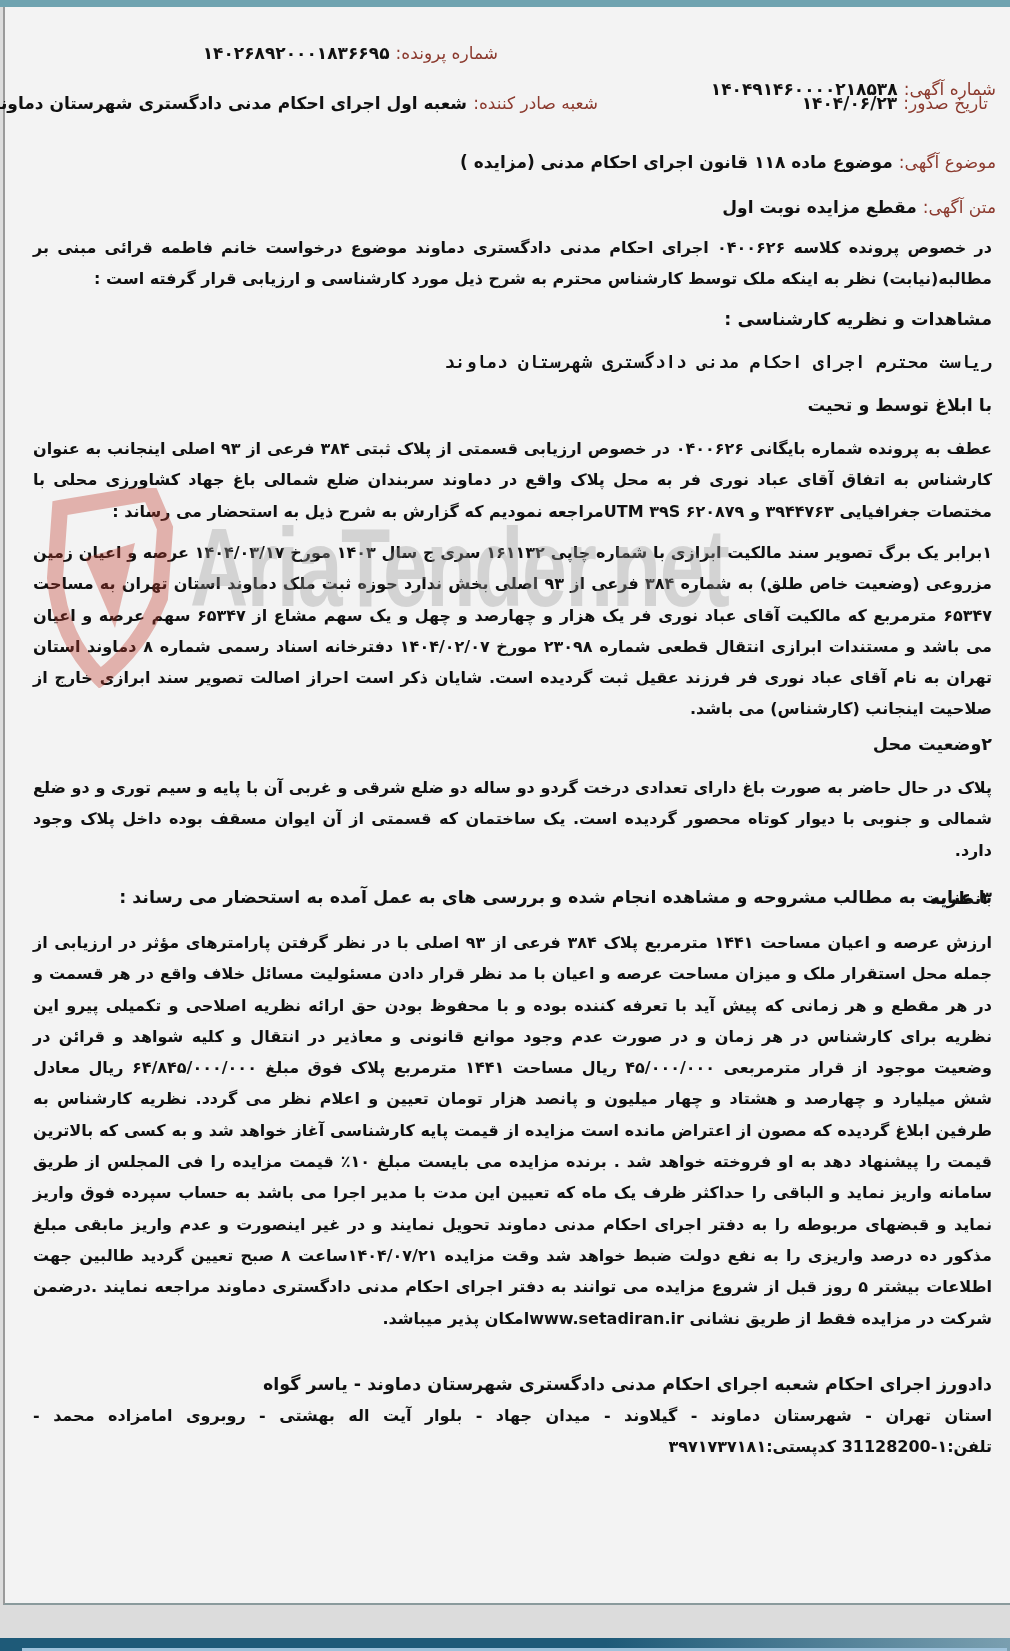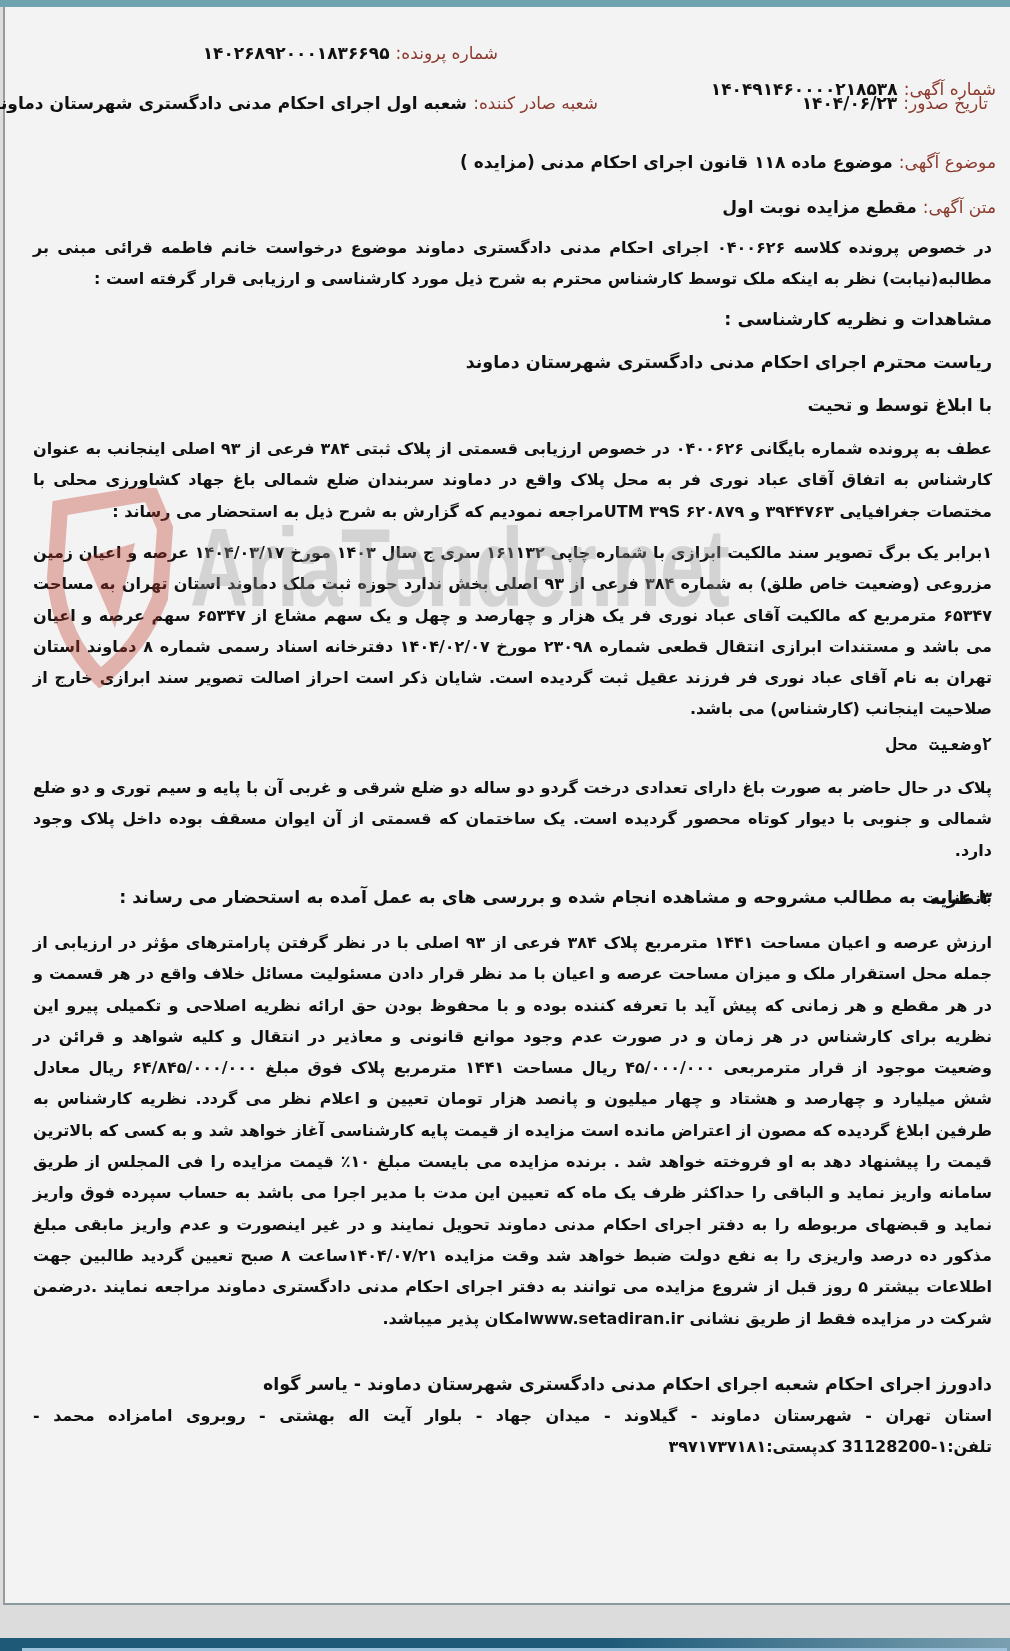--- a/index.html
+++ b/index.html
@@ -89,28 +89,28 @@
     </div>
 
     <div class="meta-row" style="right:14px; top:190px;">
       <span class="meta-label">متن آگهی:</span>
       <span class="meta-value">مقطع مزایده نوبت اول</span>
     </div>
 
     <div class="para" style="top:225px;">در خصوص پرونده کلاسه ۰۴۰۰۶۲۶ اجرای احکام مدنی دادگستری دماوند موضوع درخواست خانم  فاطمه قرائی مبنی بر مطالبه(نیابت) نظر به اینکه ملک توسط کارشناس محترم به شرح ذیل مورد کارشناسی و ارزیابی قرار گرفته است :</div>
 
     <div class="single" style="top:302px;">مشاهدات و نظریه کارشناسی :</div>
-    <div class="single" style="top:345px;">ریاست محترم اجرای احکام مدنی دادگستری شهرستان دماوند</div>
+    <div class="single" style="top:345px;font-family:Liberation Mono, monospace;">ریاست محترم اجرای احکام مدنی دادگستری شهرستان دماوند</div>
     <div class="single" style="top:388px;">با ابلاغ توسط و تحیت</div>
 
     <div class="para" style="top:426px;">عطف به پرونده شماره بایگانی ۰۴۰۰۶۲۶ در خصوص ارزیابی قسمتی از پلاک ثبتی ۳۸۴ فرعی از ۹۳ اصلی اینجانب به عنوان کارشناس به اتفاق آقای عباد نوری فر به محل پلاک واقع در دماوند  سربندان  ضلع شمالی باغ جهاد کشاورزی  محلی با مختصات جغرافیایی ۳۹۴۴۷۶۳ و ۶۲۰۸۷۹  UTM ۳۹Sمراجعه نمودیم که گزارش به شرح ذیل به استحضار می رساند :</div>
 
     <div class="para" style="top:530px;">۱برابر یک برگ تصویر سند مالکیت ابرازی با شماره چاپی ۱۶۱۱۳۲ سری ج سال ۱۴۰۳ مورخ ۱۴۰۴/۰۳/۱۷ عرصه و اعیان زمین مزروعی (وضعیت خاص طلق) به شماره ۳۸۴ فرعی از ۹۳ اصلی بخش ندارد حوزه ثبت ملک دماوند استان تهران به مساحت ۶۵۳۴۷ مترمربع که مالکیت آقای عباد نوری فر یک هزار و چهارصد و چهل و یک سهم مشاع از ۶۵۳۴۷ سهم عرصه و اعیان می باشد و مستندات ابرازی انتقال قطعی شماره ۲۳۰۹۸ مورخ ۱۴۰۴/۰۲/۰۷ دفترخانه اسناد رسمی شماره ۸ دماوند استان تهران به نام آقای عباد نوری فر فرزند عقیل ثبت گردیده است. شایان ذکر است احراز اصالت تصویر سند ابرازی خارج از صلاحیت اینجانب (کارشناس) می باشد.</div>
 
-    <div class="single" style="top:727px;font-family:Liberation Mono, monospace;">۲وضعیت محل</div>
+    <div class="single" style="top:727px;">۲وضعیت محل</div>
     <div class="para" style="top:765px;">پلاک در حال حاضر به صورت باغ دارای تعدادی درخت گردو دو ساله دو ضلع شرقی و غربی آن با پایه و سیم توری و دو ضلع شمالی و جنوبی با دیوار کوتاه محصور گردیده است. یک ساختمان که قسمتی از آن ایوان مسقف بوده داخل پلاک وجود دارد.</div>
 
     <div class="single" style="top:881px;">۳نظریه</div>
     <div class="single" style="top:880px;">با عنایت به مطالب مشروحه و مشاهده انجام شده و بررسی های به عمل آمده به استحضار می رساند :</div>
     <div class="para" style="top:920px;">ارزش عرصه و اعیان مساحت ۱۴۴۱ مترمربع پلاک ۳۸۴ فرعی از ۹۳ اصلی با در نظر گرفتن پارامترهای مؤثر در ارزیابی از جمله محل استقرار ملک و میزان مساحت عرصه و اعیان با مد نظر قرار دادن مسئولیت مسائل خلاف واقع در هر قسمت و در هر مقطع و هر زمانی که پیش آید با تعرفه کننده بوده و با محفوظ بودن حق ارائه نظریه اصلاحی و تکمیلی پیرو این نظریه برای کارشناس در هر زمان و در صورت عدم وجود موانع قانونی و معاذیر در انتقال و کلیه شواهد و قرائن در وضعیت موجود از قرار مترمربعی ۴۵/۰۰۰/۰۰۰ ریال مساحت ۱۴۴۱ مترمربع پلاک فوق مبلغ ۶۴/۸۴۵/۰۰۰/۰۰۰ ریال معادل شش میلیارد و چهارصد و هشتاد و چهار میلیون و پانصد هزار تومان تعیین و اعلام نظر می گردد. نظریه کارشناس به طرفین ابلاغ گردیده که مصون از اعتراض مانده است مزایده از قیمت پایه کارشناسی آغاز خواهد شد و به کسی که بالاترین قیمت را پیشنهاد دهد به او فروخته خواهد شد . برنده مزایده می بایست مبلغ ۱۰٪ قیمت مزایده را فی المجلس از طریق سامانه واریز نماید و الباقی را حداکثر ظرف یک ماه که تعیین این مدت با مدیر اجرا می باشد به حساب سپرده فوق واریز نماید و قبضهای مربوطه را به دفتر اجرای احکام مدنی دماوند تحویل نمایند و در غیر اینصورت و عدم واریز مابقی مبلغ مذکور ده درصد واریزی را به نفع دولت ضبط خواهد شد وقت مزایده ۱۴۰۴/۰۷/۲۱ساعت ۸ صبح تعیین گردید طالبین جهت اطلاعات بیشتر ۵ روز قبل از شروع مزایده می توانند به دفتر اجرای احکام مدنی دادگستری دماوند مراجعه نمایند .درضمن شرکت در مزایده فقط از طریق نشانی  www.setadiran.irامکان پذیر میباشد.</div>
 
     <div class="single" style="top:1367px;">دادورز اجرای احکام شعبه اجرای احکام مدنی دادگستری شهرستان دماوند - یاسر گواه</div>
     <div class="para" style="top:1393px;">استان تهران - شهرستان دماوند - گیلاوند - میدان جهاد - بلوار آیت اله بهشتی - روبروی امامزاده محمد - تلفن:۱-31128200 کدپستی:۳۹۷۱۷۳۷۱۸۱</div>
   </div>
 </div>

